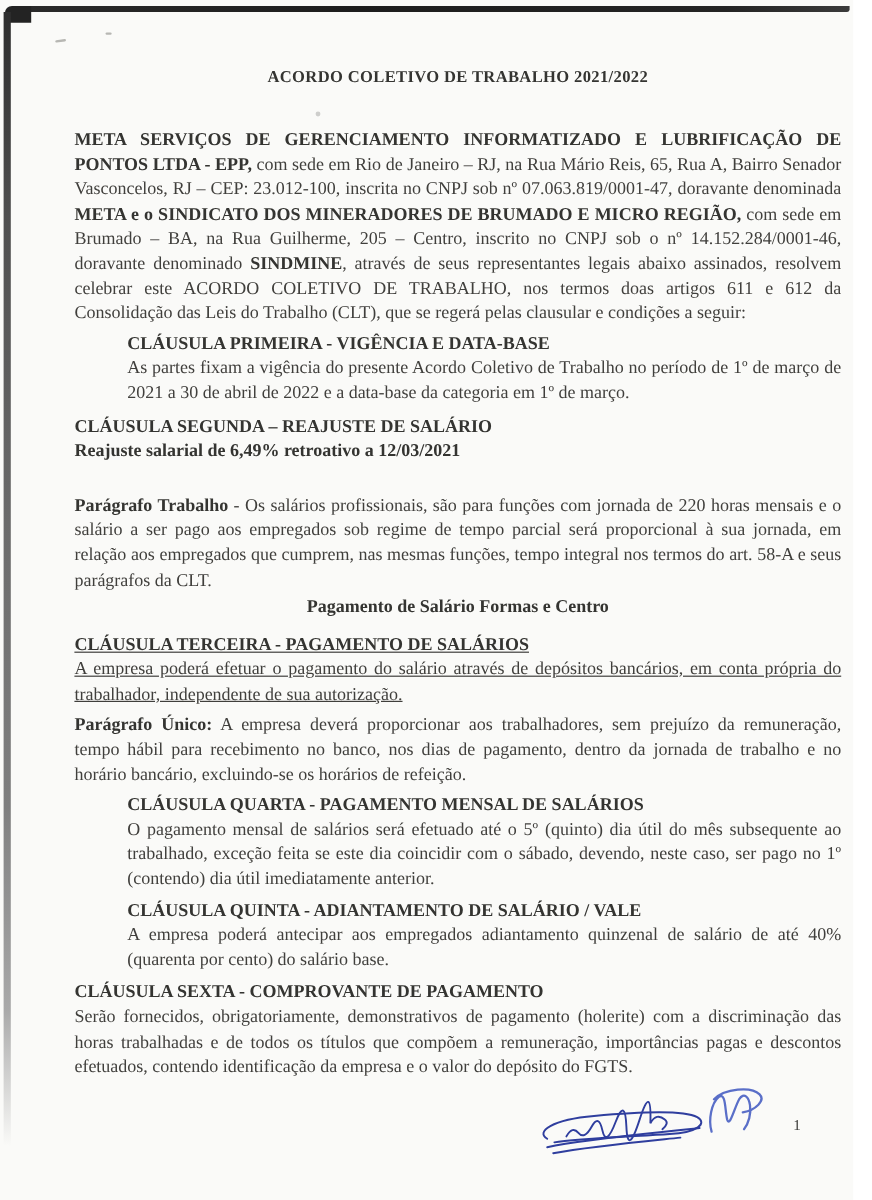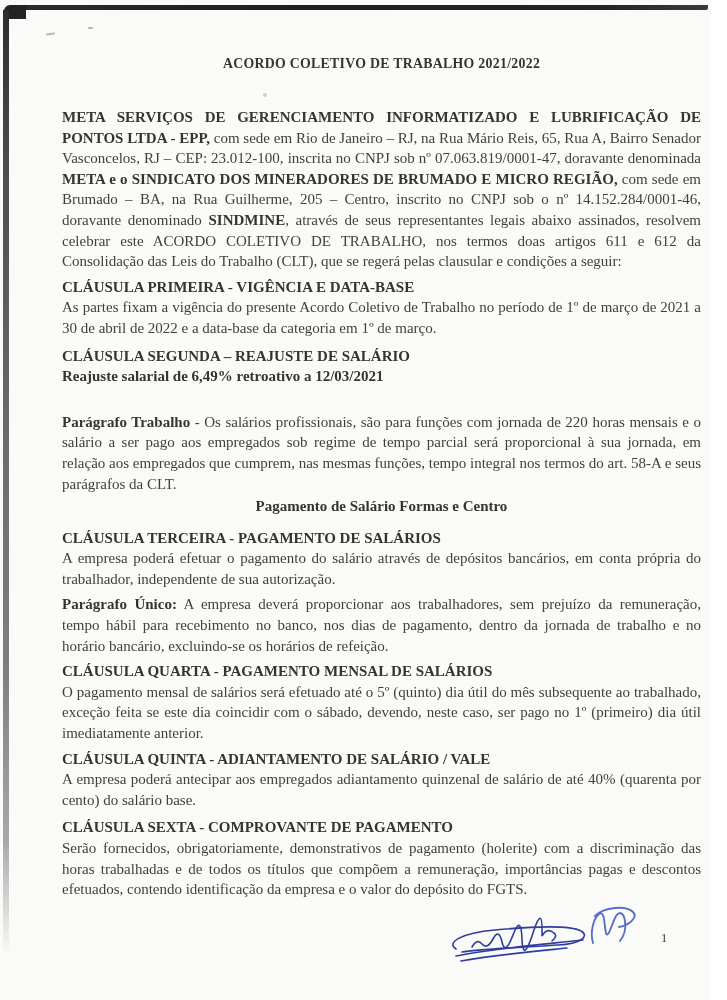--- a/index.html
+++ b/index.html
@@ -44,23 +44,23 @@
     font-size:13.8px; font-weight:bold; letter-spacing:.3px;
     color:#343431;
     line-height:18px;
   }
   p, .clause-heading, .subtitle { font-size:15px; line-height:20.6px; margin:0; }
   .justify { text-align:justify; }
   .intro { margin-top:34px; }
   b, .clause-heading { font-weight:bold; color:#343431; }
 
   .clause { margin-top:6px; }
-  .clause.m5  { margin-top:5px; }
+  .clause.m5  { margin-top:5px;margin-left:44px; }
   .clause.m7  { margin-top:7px; }
-  .clause.m11 { margin-top:11px; }
+  .clause.m11 { margin-top:11px;text-decoration:underline; }
   .clause.m21 { margin-top:7px; }
   .para-xl { margin-top:25px; }
   .subtitle {
     margin-top:2px;
     text-align:center; font-weight:bold; color:#343431;
   }
   .bold-body { font-weight:bold; color:#343431; }
 
   .signature-area { position:absolute; left:440px; top:903px; width:215px; height:82px; }
   .signature-area svg { display:block; width:215px; height:82px; }
@@ -104,21 +104,21 @@
 
     <section class="clause m11">
       <div class="clause-heading">CLÁUSULA TERCEIRA - PAGAMENTO DE SALÁRIOS</div>
       <p class="justify">A empresa poderá efetuar o pagamento do salário através de depósitos bancários, em conta própria do trabalhador, independente de sua autorização.</p>
     </section>
 
     <p class="justify" style="margin-top:5px;"><b>Parágrafo Único:</b><span> A empresa deverá proporcionar aos trabalhadores, sem prejuízo da remuneração, tempo hábil para recebimento no banco, nos dias de pagamento, dentro da jornada de trabalho e no horário bancário, excluindo-se os horários de refeição.</span></p>
 
     <section class="clause m5">
       <div class="clause-heading">CLÁUSULA QUARTA - PAGAMENTO MENSAL DE SALÁRIOS</div>
-      <p class="justify">O pagamento mensal de salários será efetuado até o 5º (quinto) dia útil do mês subsequente ao trabalhado, exceção feita se este dia coincidir com o sábado, devendo, neste caso, ser pago no 1º (primeiro) dia útil imediatamente anterior.</p>
+      <p class="justify">O pagamento mensal de salários será efetuado até o 5º (quinto) dia útil do mês subsequente ao trabalhado, exceção feita se este dia coincidir com o sábado, devendo, neste caso, ser pago no 1º (contendo) dia útil imediatamente anterior.</p>
     </section>
 
     <section class="clause m5">
       <div class="clause-heading">CLÁUSULA QUINTA - ADIANTAMENTO DE SALÁRIO / VALE</div>
       <p class="justify">A empresa poderá antecipar aos empregados adiantamento quinzenal de salário de até 40% (quarenta por cento) do salário base.</p>
     </section>
 
     <section class="clause m21">
       <div class="clause-heading">CLÁUSULA SEXTA - COMPROVANTE DE PAGAMENTO</div>
       <p class="justify">Serão fornecidos, obrigatoriamente, demonstrativos de pagamento (holerite) com a discriminação das horas trabalhadas e de todos os títulos que compõem a remuneração, importâncias pagas e descontos efetuados, contendo identificação da empresa e o valor do depósito do FGTS.</p>

